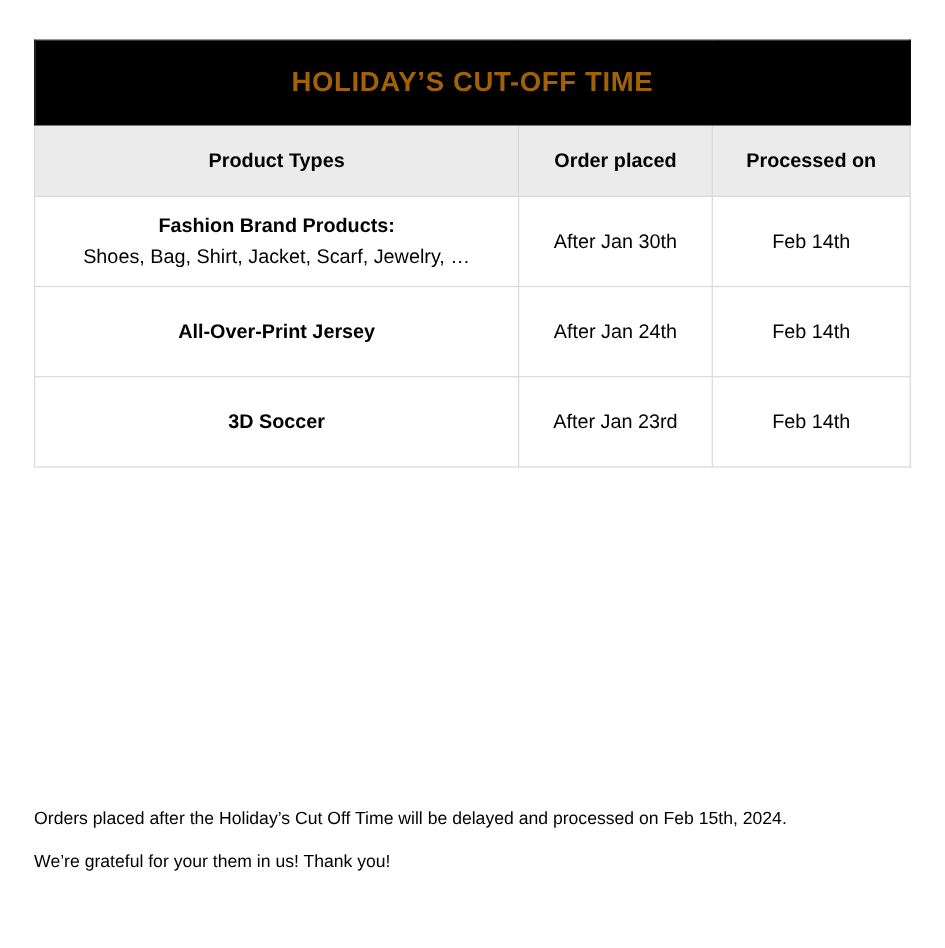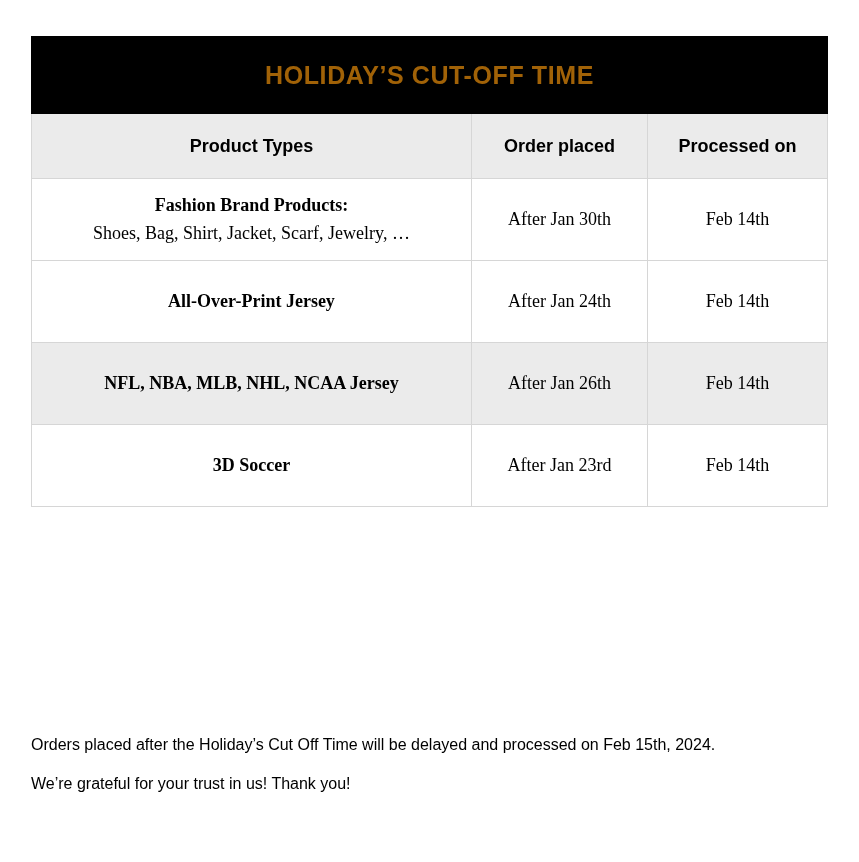--- a/index.html
+++ b/index.html
@@ -55,21 +55,21 @@
     background: #ebebeb;
     height: 64px;
     font-size: 18px;
     font-weight: bold;
   }
 
   
   .row-white { background: #ffffff; }
   .row-gray  { background: #ebebeb; }
 
-  .cutoff-table tbody tr { height: 82px; font-family: Liberation Serif, serif; }
+  .cutoff-table tbody tr { height: 82px; }
 
   .cell-product {
     font-size: 18px;
     font-weight: bold;
     line-height: 1.55;
     padding: 4px 8px;
   }
   .cell-product .sub {
     font-weight: normal;
     font-size: 18px;
@@ -132,36 +132,31 @@
         <td class="cell-date">Feb 14th</td>
       </tr>
 
 
       <tr class="row-white">
         <td class="cell-product">All-Over-Print Jersey</td>
         <td class="cell-date">After Jan 24th</td>
         <td class="cell-date">Feb 14th</td>
       </tr>
 
-      <tr class="row-gray">
-        <td class="cell-product">NFL, NBA, MLB, NHL, NCAA Jersey</td>
-        <td class="cell-date">After Jan 26th</td>
-        <td class="cell-date">Feb 14th</td>
-      </tr>
 
       <tr class="row-white">
         <td class="cell-product">3D Soccer</td>
         <td class="cell-date">After Jan 23rd</td>
         <td class="cell-date">Feb 14th</td>
       </tr>
 
 
     </tbody>
   </table>
 
   <div class="notes">
     <div class="note-line">
       <span>Orders placed after the </span><span class="note-em">Holiday’s Cut Off Time</span><span> will be delayed and processed on Feb 15th, 2024.</span>
     </div>
-    <div class="note-line">We’re grateful for your trust in us! Thank you!</div>
+    <div class="note-line">We’re grateful for your them in us! Thank you!</div>
   </div>
 
 </div>
 
 </body></html>

